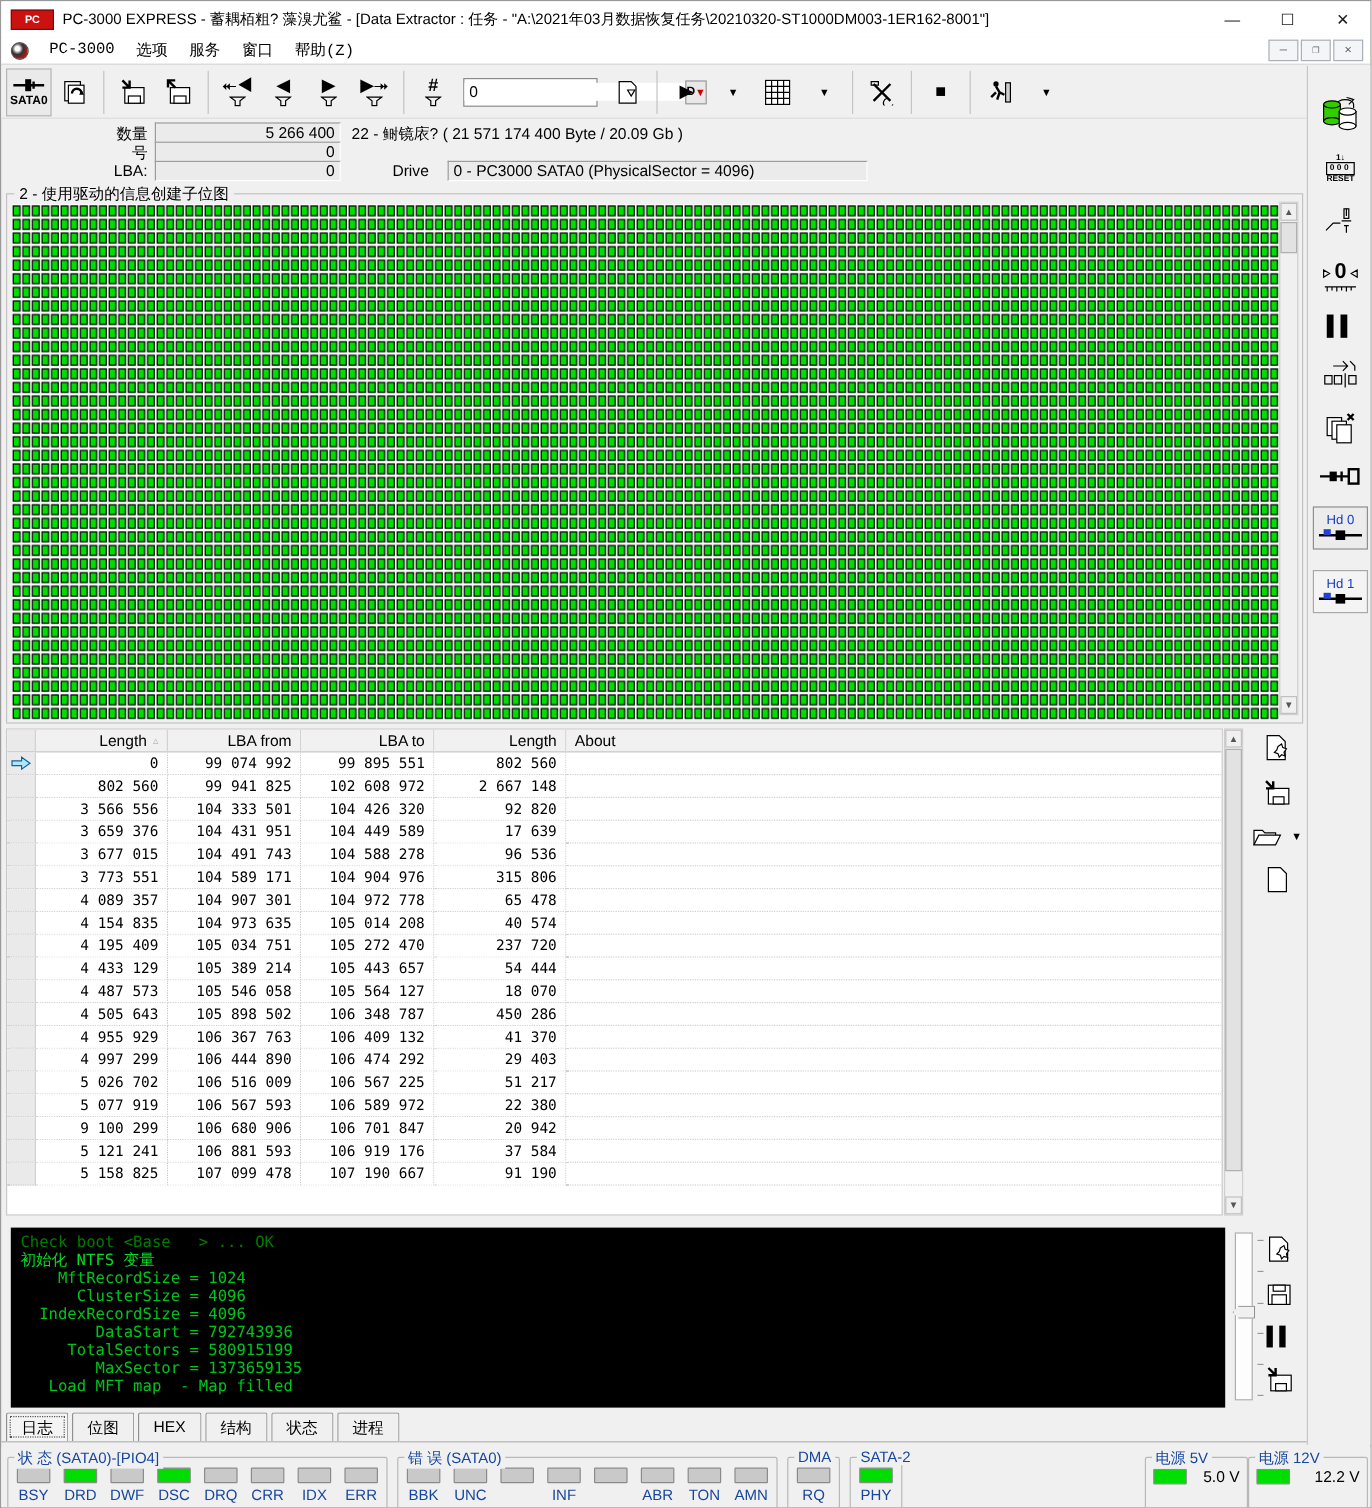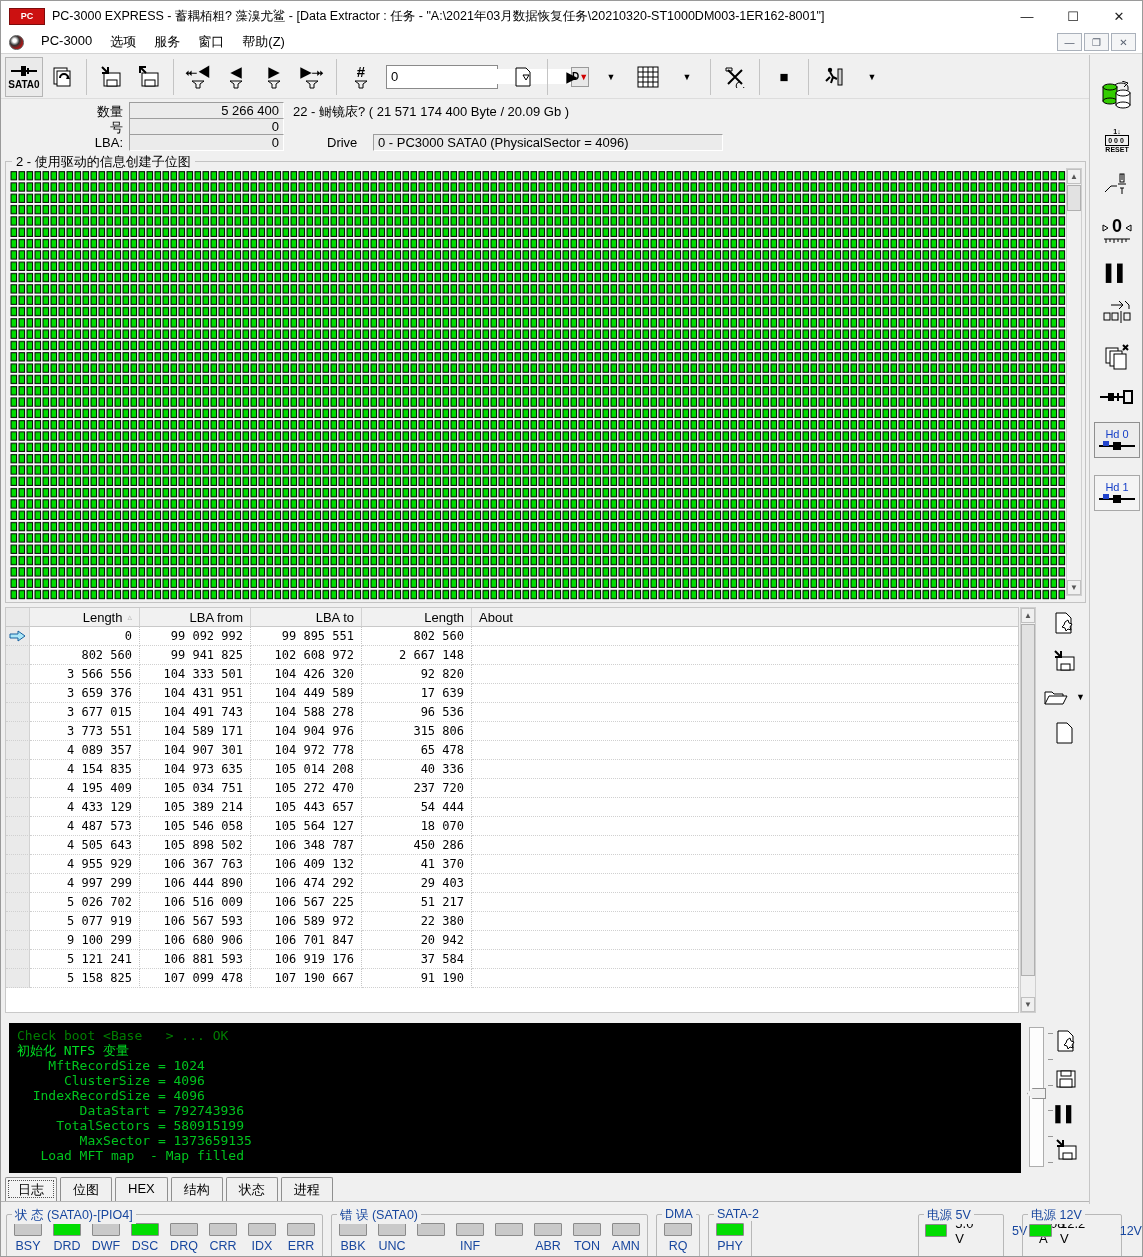--- a/index.html
+++ b/index.html
@@ -12,21 +12,21 @@
   .titlebar{position:absolute;top:0;left:0;width:100%;height:30px;background:#ffffff;
     display:flex;align-items:center;padding-left:8px;}
   .app-logo{width:36px;height:17px;background:#cc1111;border:1px solid #7d0b0b;color:#fff;
     font-size:9px;font-weight:bold;display:flex;align-items:center;justify-content:center;margin-right:7px;}
   .title-text{font-size:12.5px;white-space:nowrap;overflow:hidden;}
   .win-controls{margin-left:auto;display:flex;height:100%;}
   .win-btn{width:46px;height:100%;display:flex;align-items:center;justify-content:center;
     font-size:13px;color:#222;}
   
   .menubar{position:absolute;top:30px;left:0;width:100%;height:23px;background:#ffffff;
-    display:flex;align-items:center;padding-left:8px;border-bottom:1px solid #d4d4d4;}
+    display:flex;align-items:center;padding-left:8px;border-bottom:1px solid #d4d4d4;font-family:Liberation Mono, monospace;}
   .menu-logo{width:15px;height:15px;border-radius:50%;background:radial-gradient(circle at 35% 35%,#fff 15%,#333 40%,#c01010 75%);margin-right:8px;border:1px solid #555;}
   .menu-item{padding:2px 9px;white-space:nowrap;}
   .mdi-controls{margin-left:auto;display:flex;gap:2px;margin-right:6px;}
   .mdi-btn{width:25px;height:18px;border:1px solid #aab1bb;background:#f4f5f6;color:#5a6372;
     font-size:10px;display:flex;align-items:center;justify-content:center;}
   
   .toolbar{position:absolute;top:54px;left:0;width:1088px;height:44px;background:#f0f0f0;
     display:flex;align-items:center;padding-left:4px;border-bottom:1px solid #dddddd;}
   .tbtn{min-width:38px;height:40px;display:flex;flex-direction:column;align-items:center;
     justify-content:center;gap:1px;color:#000;}
@@ -98,21 +98,21 @@
   .grp{position:relative;border:1px solid #b8b8b8;border-radius:2px;padding:8px 6px 2px 6px;
     margin-right:8px;height:44px;}
   .grp .gtitle{position:absolute;top:-8px;left:5px;background:#f0f0f0;padding:0 3px;font-size:12.5px;
     color:#17469e;white-space:nowrap;}
   .ledcells{display:flex;gap:9px;}
   .ledcell{display:flex;flex-direction:column;align-items:center;width:30px;}
   .led{width:28px;height:13px;border:1px solid #8b8b8b;border-radius:1px;}
   .ledlbl{font-size:12.5px;color:#17469e;margin-top:3px;white-space:nowrap;}
   .spacer{flex:1;}
   .pwr{position:relative;border:1px solid #b8b8b8;border-radius:2px;height:44px;padding:8px 6px 2px 6px;
-    margin-right:18px;display:flex;flex-direction:row;gap:29px;}
+    margin-right:0;display:flex;flex-direction:column;gap:29px;}
   .pwr .gtitle{position:absolute;top:-8px;left:5px;background:#f0f0f0;padding:0 3px;font-size:12.5px;
     color:#17469e;white-space:nowrap;}
   .pwr-row{display:flex;align-items:center;gap:8px;height:15px;}
   .pwr-val{margin-left:auto;font-size:13px;}
   .pwr-lbl{color:#17469e;font-size:12.5px;width:28px;text-align:center;}
   
   .rsidebar{position:absolute;top:54px;left:1088px;width:55px;height:1149px;background:#f0f0f0;
     border-left:1px solid #c6c6c6;display:flex;flex-direction:column;align-items:center;padding-top:26px;gap:17px;}
   .rsb-item{display:flex;flex-direction:column;align-items:center;}
   .hd-btn{width:46px;height:36px;border:1px solid #a8a8a8;background:#f4f4f4;display:flex;
@@ -319,21 +319,21 @@
         </div>
     </div>
     <div id="table-body">
         <div class="trow">
           <div class="cell mark">
             <svg width="17" height="12" viewBox="0 0 17 12">
               <path d="M1 4 h8 V1 l7 5 -7 5 V8 H1 z" fill="#aee8f8" stroke="#16619f"></path>
             </svg>
           </div>
           <div class="cell c0 num">0</div>
-          <div class="cell c1 num">99 092 992</div>
+          <div class="cell c1 num">99 074 992</div>
           <div class="cell c2 num">99 895 551</div>
           <div class="cell c3 num">802 560</div>
           <div class="cell c4"></div>
         </div>
         <div class="trow">
           <div class="cell mark"></div>
           <div class="cell c0 num">802 560</div>
           <div class="cell c1 num">99 941 825</div>
           <div class="cell c2 num">102 608 972</div>
           <div class="cell c3 num">2 667 148</div>
@@ -377,21 +377,21 @@
           <div class="cell c1 num">104 907 301</div>
           <div class="cell c2 num">104 972 778</div>
           <div class="cell c3 num">65 478</div>
           <div class="cell c4"></div>
         </div>
         <div class="trow">
           <div class="cell mark"></div>
           <div class="cell c0 num">4 154 835</div>
           <div class="cell c1 num">104 973 635</div>
           <div class="cell c2 num">105 014 208</div>
-          <div class="cell c3 num">40 336</div>
+          <div class="cell c3 num">40 574</div>
           <div class="cell c4"></div>
         </div>
         <div class="trow">
           <div class="cell mark"></div>
           <div class="cell c0 num">4 195 409</div>
           <div class="cell c1 num">105 034 751</div>
           <div class="cell c2 num">105 272 470</div>
           <div class="cell c3 num">237 720</div>
           <div class="cell c4"></div>
         </div>

